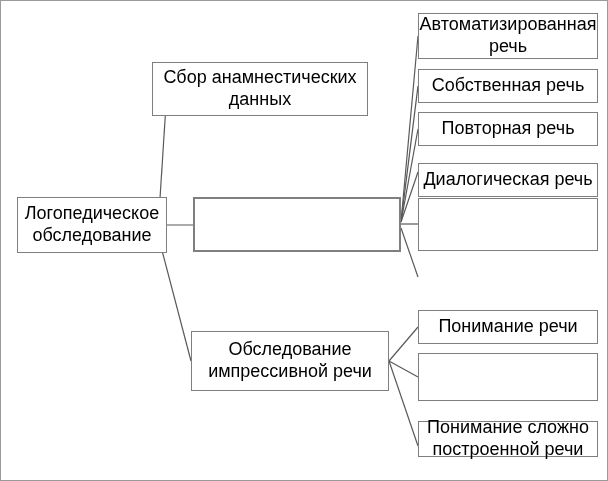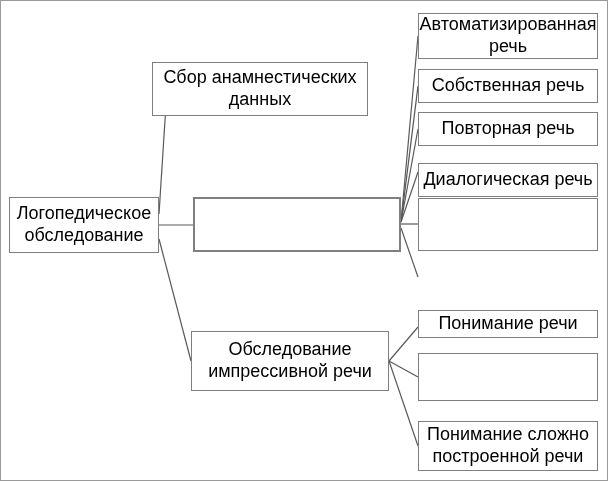--- a/index.html
+++ b/index.html
@@ -75,38 +75,38 @@
       <path d="M400 221 L417 171"></path>
       <path d="M400 223 L417 223"></path>
       <path d="M400 227 L417 276"></path>
 
       <path d="M388 360 L417 326"></path>
       <path d="M388 360 L417 376"></path>
       <path d="M388 360 L417 445"></path>
     </g>
   </svg>
 
-  <div class="node" style="left:8px; top:196px; width:150px; height:56px;">Логопедическое
+  <div class="node" style="left:16px; top:196px; width:150px; height:56px;">Логопедическое
 обследование</div>
 
   <div class="node" style="left:151px; top:61px; width:216px; height:54px;">Сбор анамнестических
 данных</div>
 
   <div class="node double" style="left:192px; top:196px; width:208px; height:55px;">
     <div class="inner"></div>
   </div>
 
   <div class="node" style="left:417px; top:12px; width:180px; height:46px;">Автоматизированная
 речь</div>
   <div class="node" style="left:417px; top:111px; width:180px; height:34px;">Повторная речь</div>
   <div class="node" style="left:417px; top:68px; width:180px; height:34px;">Собственная речь</div>
   <div class="node" style="left:417px; top:154px; width:180px; height:34px;margin-top:8px;">Диалогическая речь</div>
   <div class="node" style="left:417px; top:197px; width:180px; height:53px;"></div>
 
   <div class="node" style="left:190px; top:330px; width:198px; height:60px;">Обследование
 импрессивной речи</div>
 
-  <div class="node" style="left:417px; top:309px; width:180px; height:28px;">Понимание речи</div>
+  <div class="node" style="left:417px; top:309px; width:180px; height:34px;">Понимание речи</div>
   <div class="node" style="left:417px; top:352px; width:180px; height:48px;"></div>
-  <div class="node" style="left:417px; top:420px; width:180px; height:50px;">Понимание сложно
+  <div class="node" style="left:417px; top:420px; width:180px; height:36px;">Понимание сложно
 построенной речи</div>
 
 </div>
 
 </body></html>

